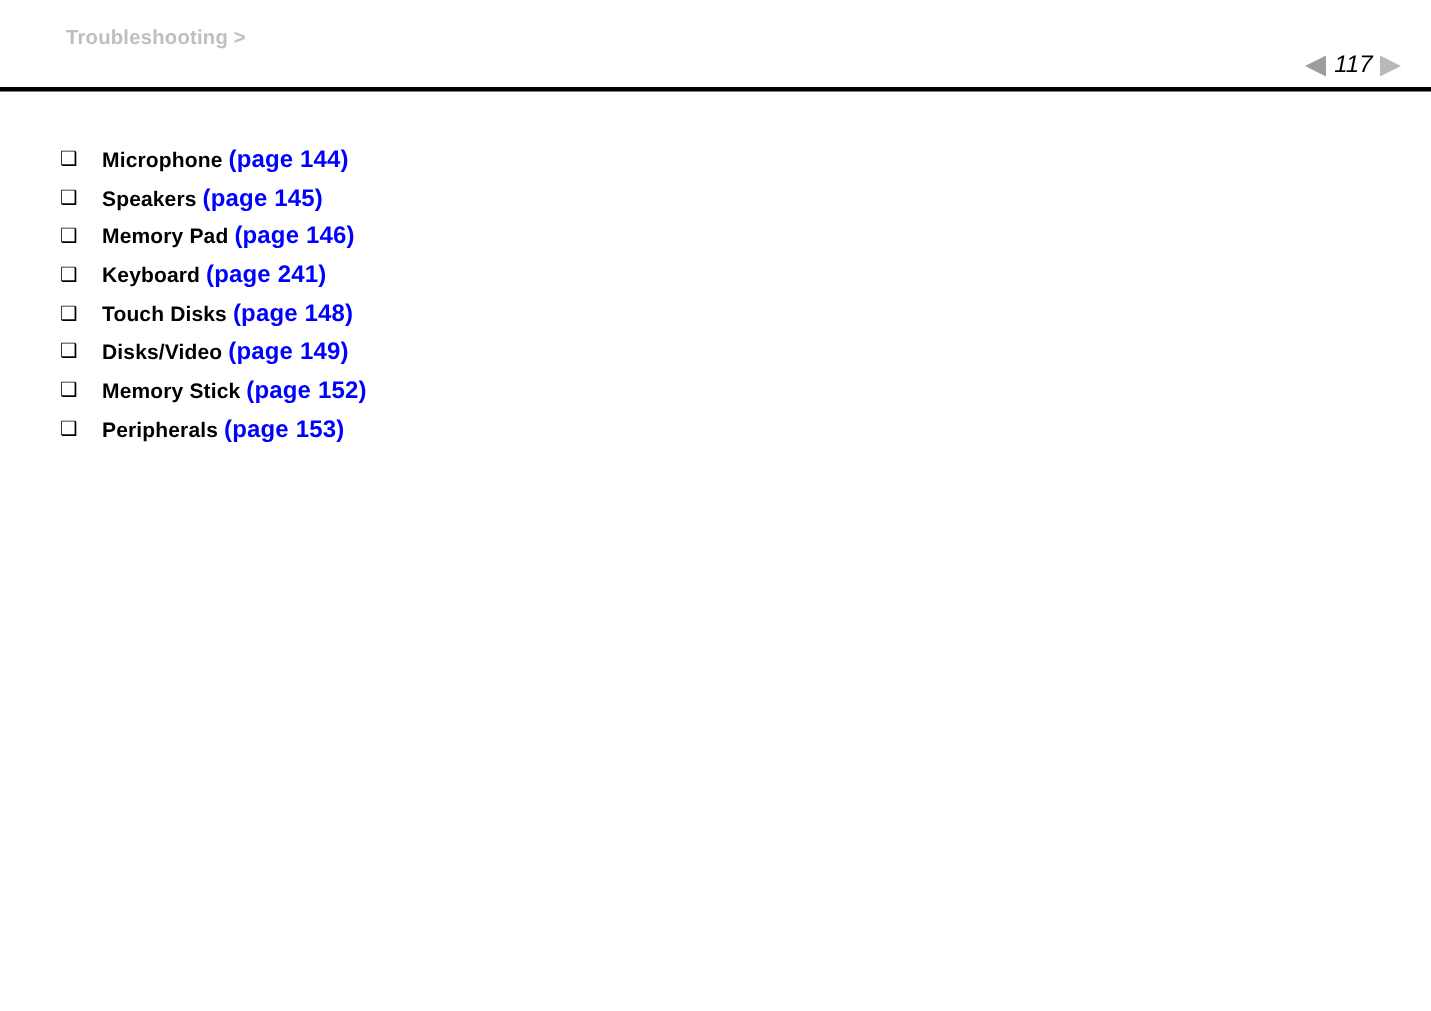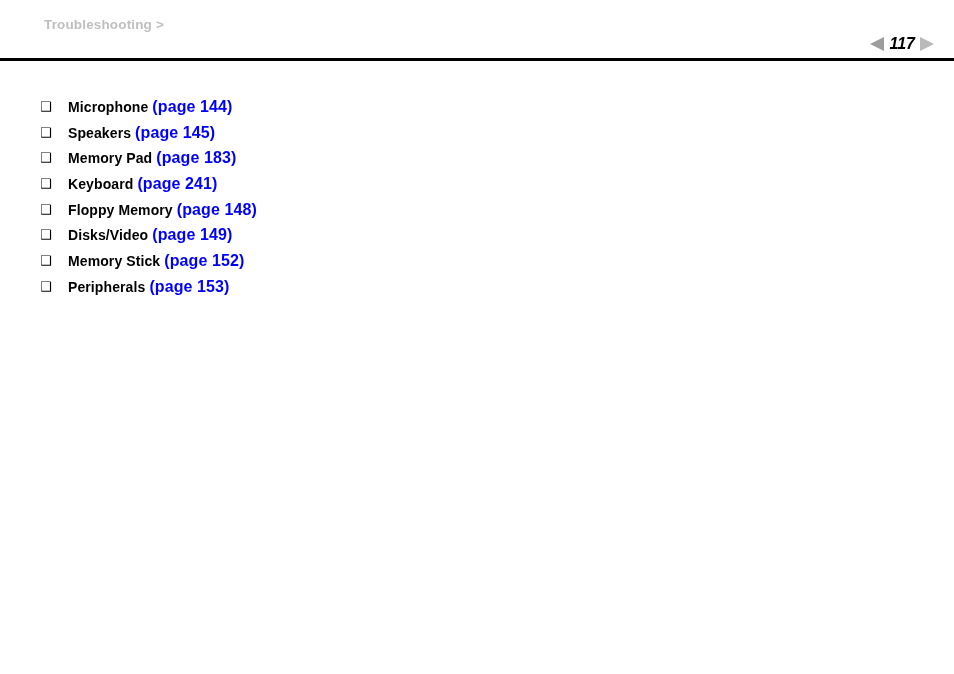--- a/index.html
+++ b/index.html
@@ -55,21 +55,21 @@
   .nav-arrow-prev {
     border-right: 14px solid #9d9d9d;
     margin-right: 3px;
   }
   .nav-arrow-next {
     border-left: 14px solid #b9b9b9;
     margin-left: 3px;
   }
   .page-number {
     font-size: 16px;
-    font-weight: bold;
+    font-weight: normal;
     font-style: italic;
     color: #000000;
     line-height: 1;
     padding: 0 2px;
     white-space: nowrap;
   }
 
   
   .divider-rule {
     position: absolute;
@@ -136,19 +136,19 @@
     <span class="page-number">117</span>
     <span class="nav-arrow nav-arrow-next"></span>
   </div>
 </div>
 
 <div class="divider-rule"></div>
 
 <ul class="link-list" id="link-list">
     <li class="link-item"><span class="bullet-icon">❑</span><span class="item-title">Microphone</span><span class="item-page-ref">(page 144)</span></li>
     <li class="link-item"><span class="bullet-icon">❑</span><span class="item-title">Speakers</span><span class="item-page-ref">(page 145)</span></li>
-    <li class="link-item"><span class="bullet-icon">❑</span><span class="item-title">Memory Pad</span><span class="item-page-ref">(page 183)</span></li>
+    <li class="link-item"><span class="bullet-icon">❑</span><span class="item-title">Memory Pad</span><span class="item-page-ref">(page 146)</span></li>
     <li class="link-item"><span class="bullet-icon">❑</span><span class="item-title">Keyboard</span><span class="item-page-ref">(page 241)</span></li>
-    <li class="link-item"><span class="bullet-icon">❑</span><span class="item-title">Floppy Memory</span><span class="item-page-ref">(page 148)</span></li>
+    <li class="link-item"><span class="bullet-icon">❑</span><span class="item-title">Touch Disks</span><span class="item-page-ref">(page 148)</span></li>
     <li class="link-item"><span class="bullet-icon">❑</span><span class="item-title">Disks/Video</span><span class="item-page-ref">(page 149)</span></li>
     <li class="link-item"><span class="bullet-icon">❑</span><span class="item-title">Memory Stick</span><span class="item-page-ref">(page 152)</span></li>
     <li class="link-item"><span class="bullet-icon">❑</span><span class="item-title">Peripherals</span><span class="item-page-ref">(page 153)</span></li>
   </ul>
 
 </body></html>

